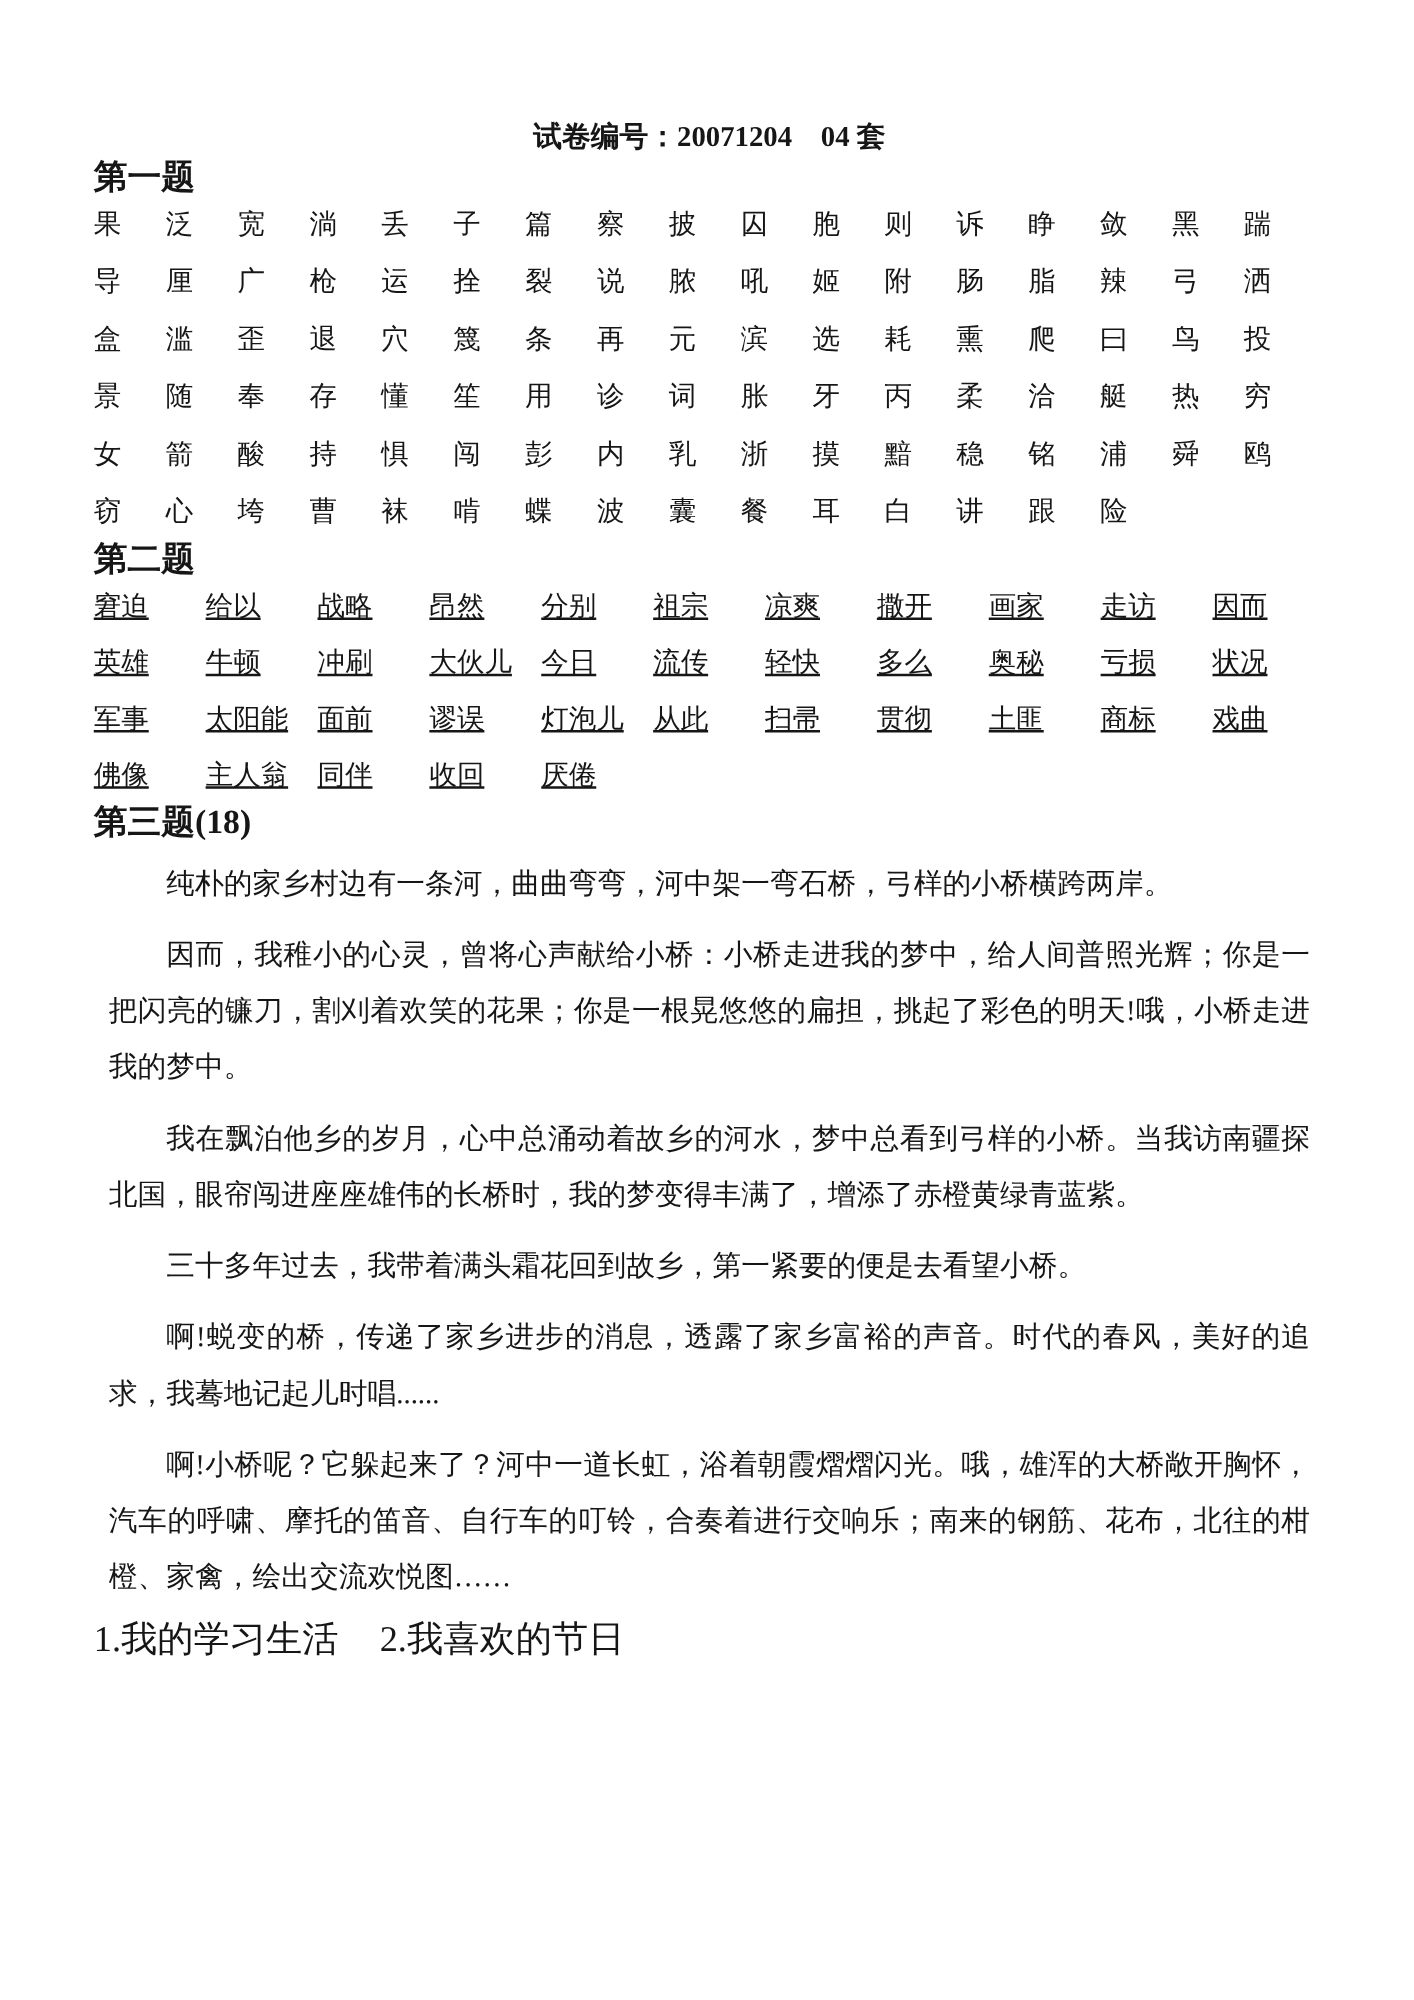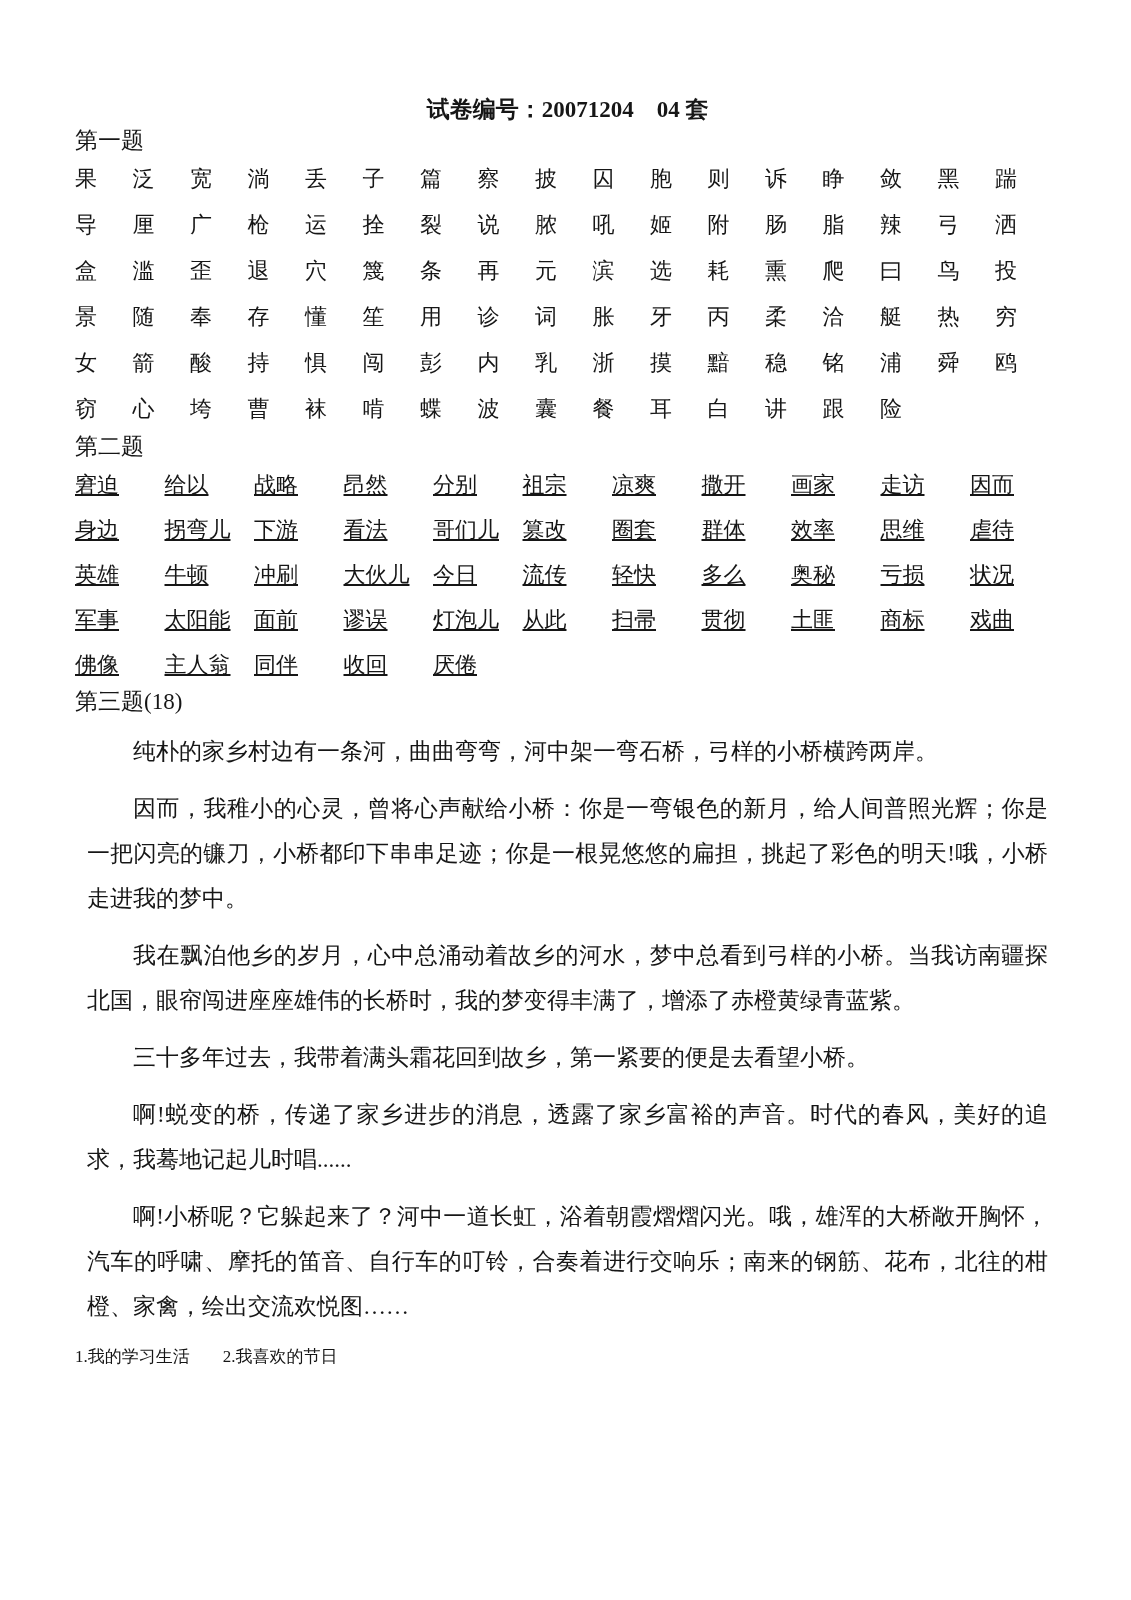--- a/index.html
+++ b/index.html
@@ -22,22 +22,22 @@
   }
   .title {
     margin: 0;
     text-align: center;
     font-size: 23px;
     font-weight: bold;
     white-space: pre-wrap;
     line-height: 32px;
   }
   h2.section-heading {
-    font-size: 23px;
-    font-weight: normal;
+    font-size: 27px;
+    font-weight: bold;
     line-height: 30px;
     margin: 0;
   }
   .h-q1 { margin-top: 24px; margin-bottom: 8px; }
   .h-q2 { margin-top: 26px; margin-bottom: 8px; }
   .h-q3 { margin-top: 24px; margin-bottom: 6px; }
   .h-q4 { margin-top: 22px; margin-bottom: 8px; }
 
   .char-grid { }
   .char-row {
@@ -65,21 +65,21 @@
   .passage { width: 985px; }
   .passage p {
     margin: 12px;
     font-size: 23px;
     line-height: 45px;
     text-align: justify;
     text-indent: 46px;
   }
 
   .topics {
-    font-size: 17px;
+    font-size: 29px;
     line-height: 32px;
   }
   .topic-item {
     display: inline-block;
     margin-right: 33px;
   }
 </style>
 </head>
 <body>
 
@@ -215,33 +215,20 @@
           <span class="word-cell">昂然</span>
           <span class="word-cell">分别</span>
           <span class="word-cell">祖宗</span>
           <span class="word-cell">凉爽</span>
           <span class="word-cell">撒开</span>
           <span class="word-cell">画家</span>
           <span class="word-cell">走访</span>
           <span class="word-cell">因而</span>
         </div>
         <div class="word-row">
-          <span class="word-cell">身边</span>
-          <span class="word-cell">拐弯儿</span>
-          <span class="word-cell">下游</span>
-          <span class="word-cell">看法</span>
-          <span class="word-cell">哥们儿</span>
-          <span class="word-cell">篡改</span>
-          <span class="word-cell">圈套</span>
-          <span class="word-cell">群体</span>
-          <span class="word-cell">效率</span>
-          <span class="word-cell">思维</span>
-          <span class="word-cell">虐待</span>
-        </div>
-        <div class="word-row">
           <span class="word-cell">英雄</span>
           <span class="word-cell">牛顿</span>
           <span class="word-cell">冲刷</span>
           <span class="word-cell">大伙儿</span>
           <span class="word-cell">今日</span>
           <span class="word-cell">流传</span>
           <span class="word-cell">轻快</span>
           <span class="word-cell">多么</span>
           <span class="word-cell">奥秘</span>
           <span class="word-cell">亏损</span>
@@ -267,21 +254,21 @@
           <span class="word-cell">收回</span>
           <span class="word-cell">厌倦</span>
         </div>
       </div>
   </section>
 
   <section>
     <h2 class="section-heading h-q3">第三题(18)</h2>
     <div class="passage">
         <p>纯朴的家乡村边有一条河，曲曲弯弯，河中架一弯石桥，弓样的小桥横跨两岸。</p>
-        <p>因而，我稚小的心灵，曾将心声献给小桥：你是一弯银色的新月，给人间普照光辉；你是一把闪亮的镰刀，小桥都印下串串足迹；你是一根晃悠悠的扁担，挑起了彩色的明天!哦，小桥走进我的梦中。</p>
+        <p>因而，我稚小的心灵，曾将心声献给小桥：小桥走进我的梦中，给人间普照光辉；你是一把闪亮的镰刀，割刈着欢笑的花果；你是一根晃悠悠的扁担，挑起了彩色的明天!哦，小桥走进我的梦中。</p>
         <p>我在飘泊他乡的岁月，心中总涌动着故乡的河水，梦中总看到弓样的小桥。当我访南疆探北国，眼帘闯进座座雄伟的长桥时，我的梦变得丰满了，增添了赤橙黄绿青蓝紫。</p>
         <p>三十多年过去，我带着满头霜花回到故乡，第一紧要的便是去看望小桥。</p>
         <p>啊!蜕变的桥，传递了家乡进步的消息，透露了家乡富裕的声音。时代的春风，美好的追求，我蓦地记起儿时唱......</p>
         <p>啊!小桥呢？它躲起来了？河中一道长虹，浴着朝霞熠熠闪光。哦，雄浑的大桥敞开胸怀，汽车的呼啸、摩托的笛音、自行车的叮铃，合奏着进行交响乐；南来的钢筋、花布，北往的柑橙、家禽，绘出交流欢悦图……</p>
       </div>
   </section>
 
   <section>
     <div class="topics"><span class="topic-item">1.我的学习生活</span><span class="topic-item">2.我喜欢的节日</span></div>
   </section>

